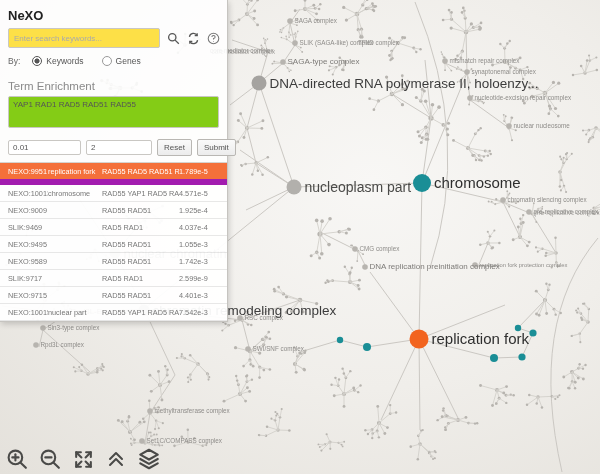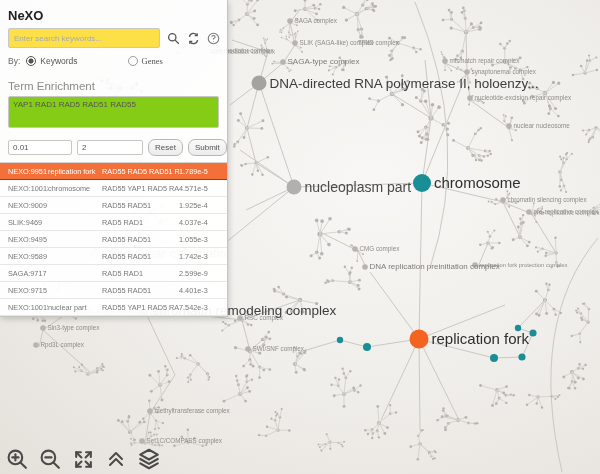--- a/index.html
+++ b/index.html
@@ -21,51 +21,51 @@
   .panel-title{font-size:13px;font-weight:bold;color:#222;margin:3px 0 5px 0;}
   .search-row{display:flex;align-items:center;gap:7px;}
   .search-input{
     flex:0 0 140px;height:18px;border:1px solid #c9c7c3;background:#fde047;
     font-size:8px;color:#444;padding:0 5px;outline:none;border-radius:2px;
     font-family:"Liberation Sans",sans-serif;
   }
   .search-input::placeholder{color:#aaa;}
   .icon-btn{width:15px;height:15px;display:inline-flex;align-items:center;justify-content:center;cursor:pointer;}
   .by-row{display:flex;align-items:flex-end;gap:6px;margin:8px 0 2px 0;font-size:8.5px;color:#666;}
-  .radio-group{display:flex;align-items:center;gap:4px;margin-left:0;}
+  .radio-group{display:flex;align-items:center;gap:4px;margin-left:6px;}
   .radio-dot{width:8px;height:8px;border-radius:50%;border:1.5px solid #9a9a9a;background:#fff;display:inline-block;}
   .radio-dot.sel{border-color:#555;background:radial-gradient(circle,#555 0 2.5px,#fff 2.6px);}
   .radio-label{font-size:8.5px;color:#555;}
-  .radio-group.second{margin-left:44px;font-family:Liberation Serif, serif;}
+  .radio-group.second{margin-left:12px;}
   .section-head{font-size:11.5px;color:#8a8a8a;margin:14px 0 4px 0;}
   .query-box{
     width:100%;box-sizing:border-box;height:32px;resize:none;border:1px solid #c9c7c3;
     background:#84cc16;font-size:8px;color:#555;padding:3px 4px;outline:none;border-radius:2px;
     font-family:Liberation Sans, sans-serif;
   }
   .param-row{display:flex;align-items:center;gap:5px;margin:7px 0 6px 0;}
   .param-input{
     height:15px;border:1px solid #c9c7c3;background:#fff;font-size:8px;color:#555;
     padding:0 4px;outline:none;border-radius:2px;box-sizing:border-box;
     font-family:"Liberation Sans",sans-serif;
   }
-  .param-input.p1{width:64px;} .param-input.p2{width:66px;}
+  .param-input.p1{width:73px;} .param-input.p2{width:66px;}
   .btn{
     height:17px;border:1px solid #b9b7b3;background:linear-gradient(#fafafa,#ececec);
-    font-size:8px;color:#555;border-radius:7px;padding:0 6px;cursor:pointer;
+    font-size:8px;color:#555;border-radius:2px;padding:0 6px;cursor:pointer;
     font-family:"Liberation Sans",sans-serif;
   }
   
   #results{background:rgba(255,255,255,0.5);border-top:1px solid #d5d3cf;}
   .trow{
     display:flex;align-items:center;height:16px;font-size:7.3px;color:#777;
     border-bottom:1px solid rgba(0,0,0,0.09);padding:0 0 0 8px;cursor:pointer;
   }
   .trow.sel{background:#f4703a;color:#fff;border-bottom:1px solid #e2temp;}
-  .trow.sel{border-bottom:1px solid #a21caf;}
+  .trow.sel{border-bottom:6px solid #a21caf;}
   .c-id{flex:0 0 40px;white-space:nowrap;overflow:hidden;}
   .c-term{flex:0 0 54px;white-space:nowrap;overflow:hidden;}
   .c-genes{flex:1 1 auto;white-space:nowrap;overflow:hidden;}
   .c-pv{flex:0 0 42px;text-align:left;white-space:nowrap;padding-right:6px;}
   
   #toolbar{position:absolute;left:5px;bottom:3px;z-index:10;display:flex;align-items:flex-end;gap:9px;}
   #toolbar .tool{width:24px;height:24px;cursor:pointer;display:flex;align-items:center;justify-content:center;}
   #toolbar svg{stroke:#4a4a48;fill:none;stroke-width:2;stroke-linecap:round;stroke-linejoin:round;}
 </style>
 </head>
@@ -1716,21 +1716,21 @@
         <span class="c-genes">RAD55 RAD51</span>
         <span class="c-pv">1.055e-3</span>
       </div>
       <div class="trow">
         <span class="c-id">NEXO:9589</span>
         <span class="c-term"></span>
         <span class="c-genes">RAD55 RAD51</span>
         <span class="c-pv">1.742e-3</span>
       </div>
       <div class="trow">
-        <span class="c-id">SAGA:9717</span>
+        <span class="c-id">SLIK:9717</span>
         <span class="c-term"></span>
         <span class="c-genes">RAD5 RAD1</span>
         <span class="c-pv">2.599e-9</span>
       </div>
       <div class="trow">
         <span class="c-id">NEXO:9715</span>
         <span class="c-term"></span>
         <span class="c-genes">RAD55 RAD51</span>
         <span class="c-pv">4.401e-3</span>
       </div>

